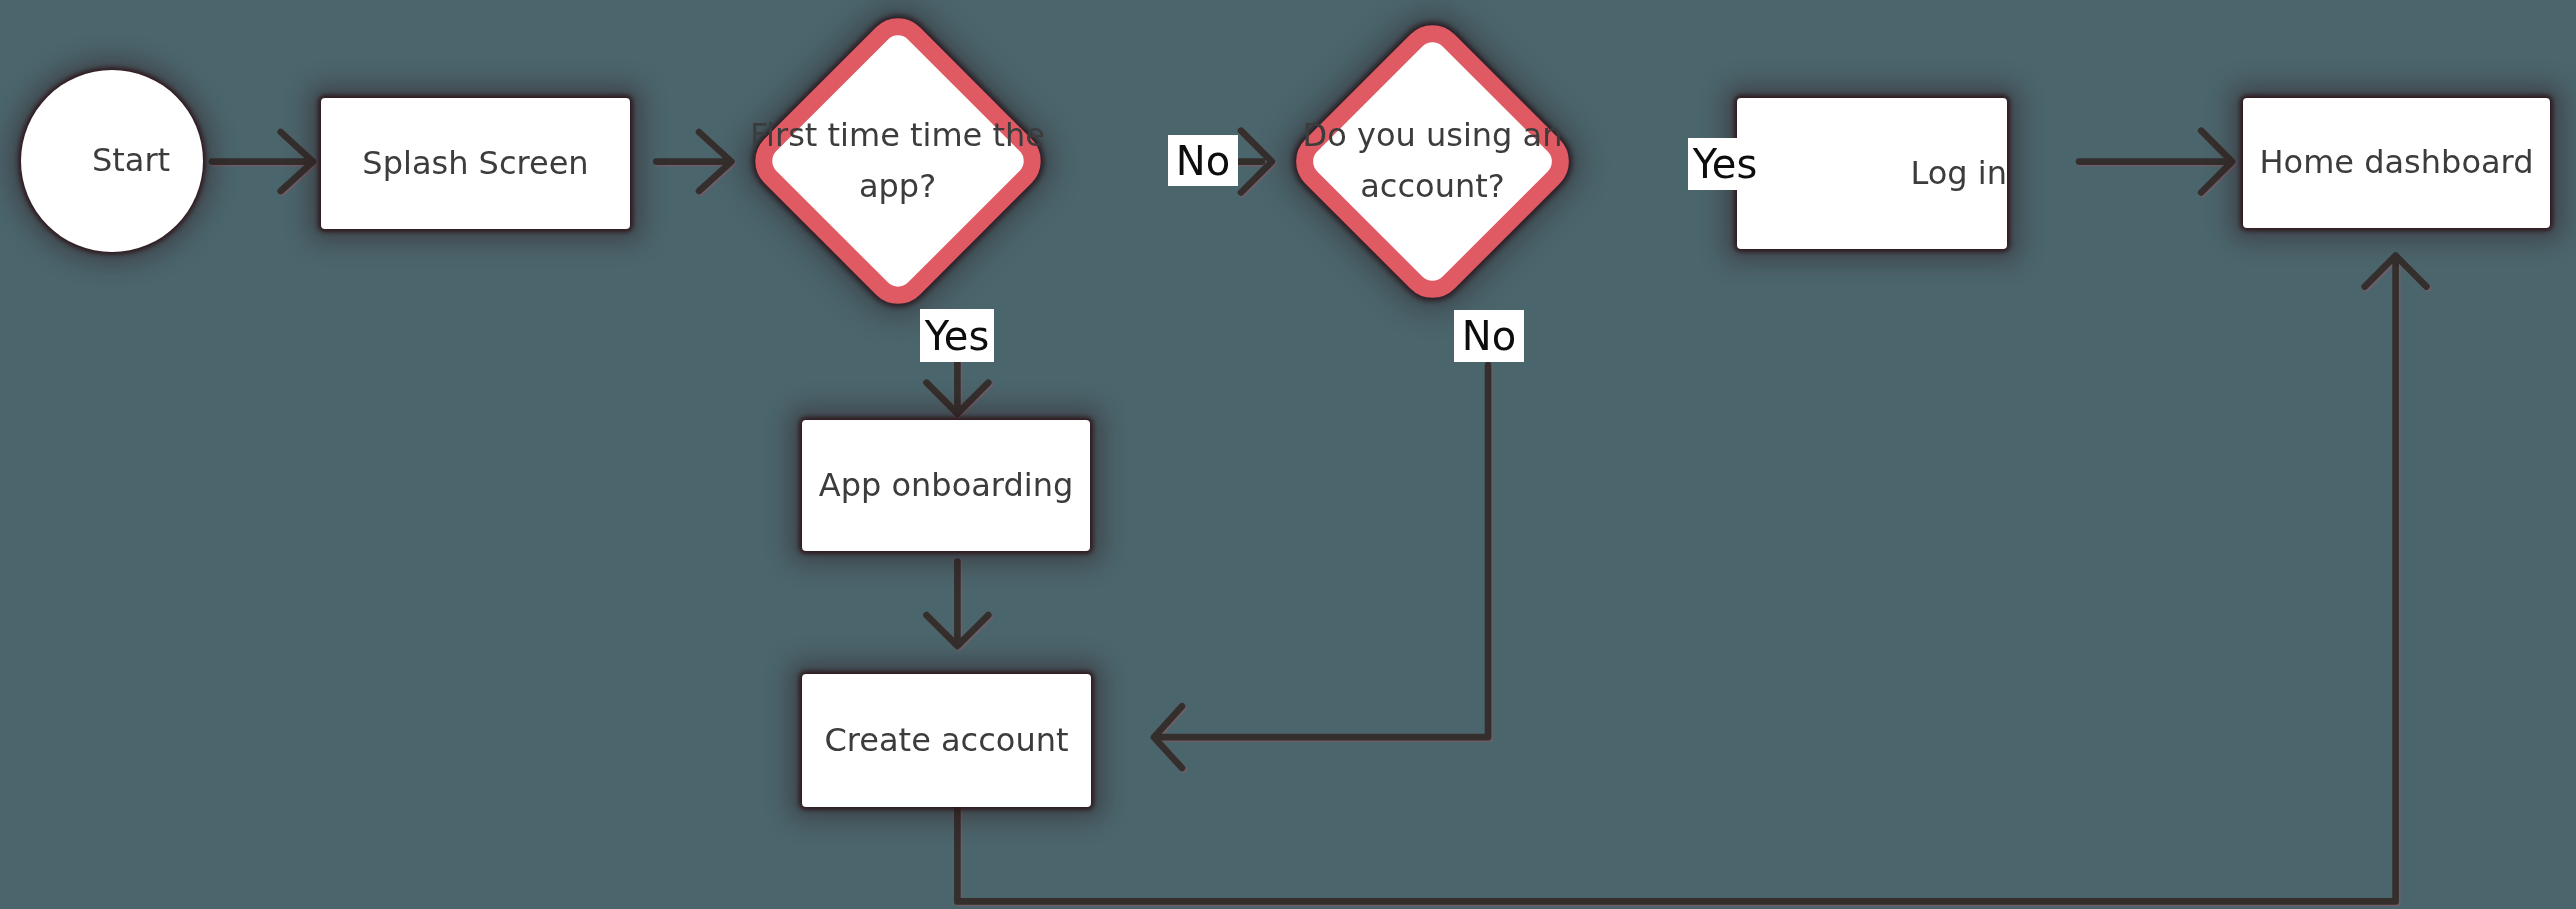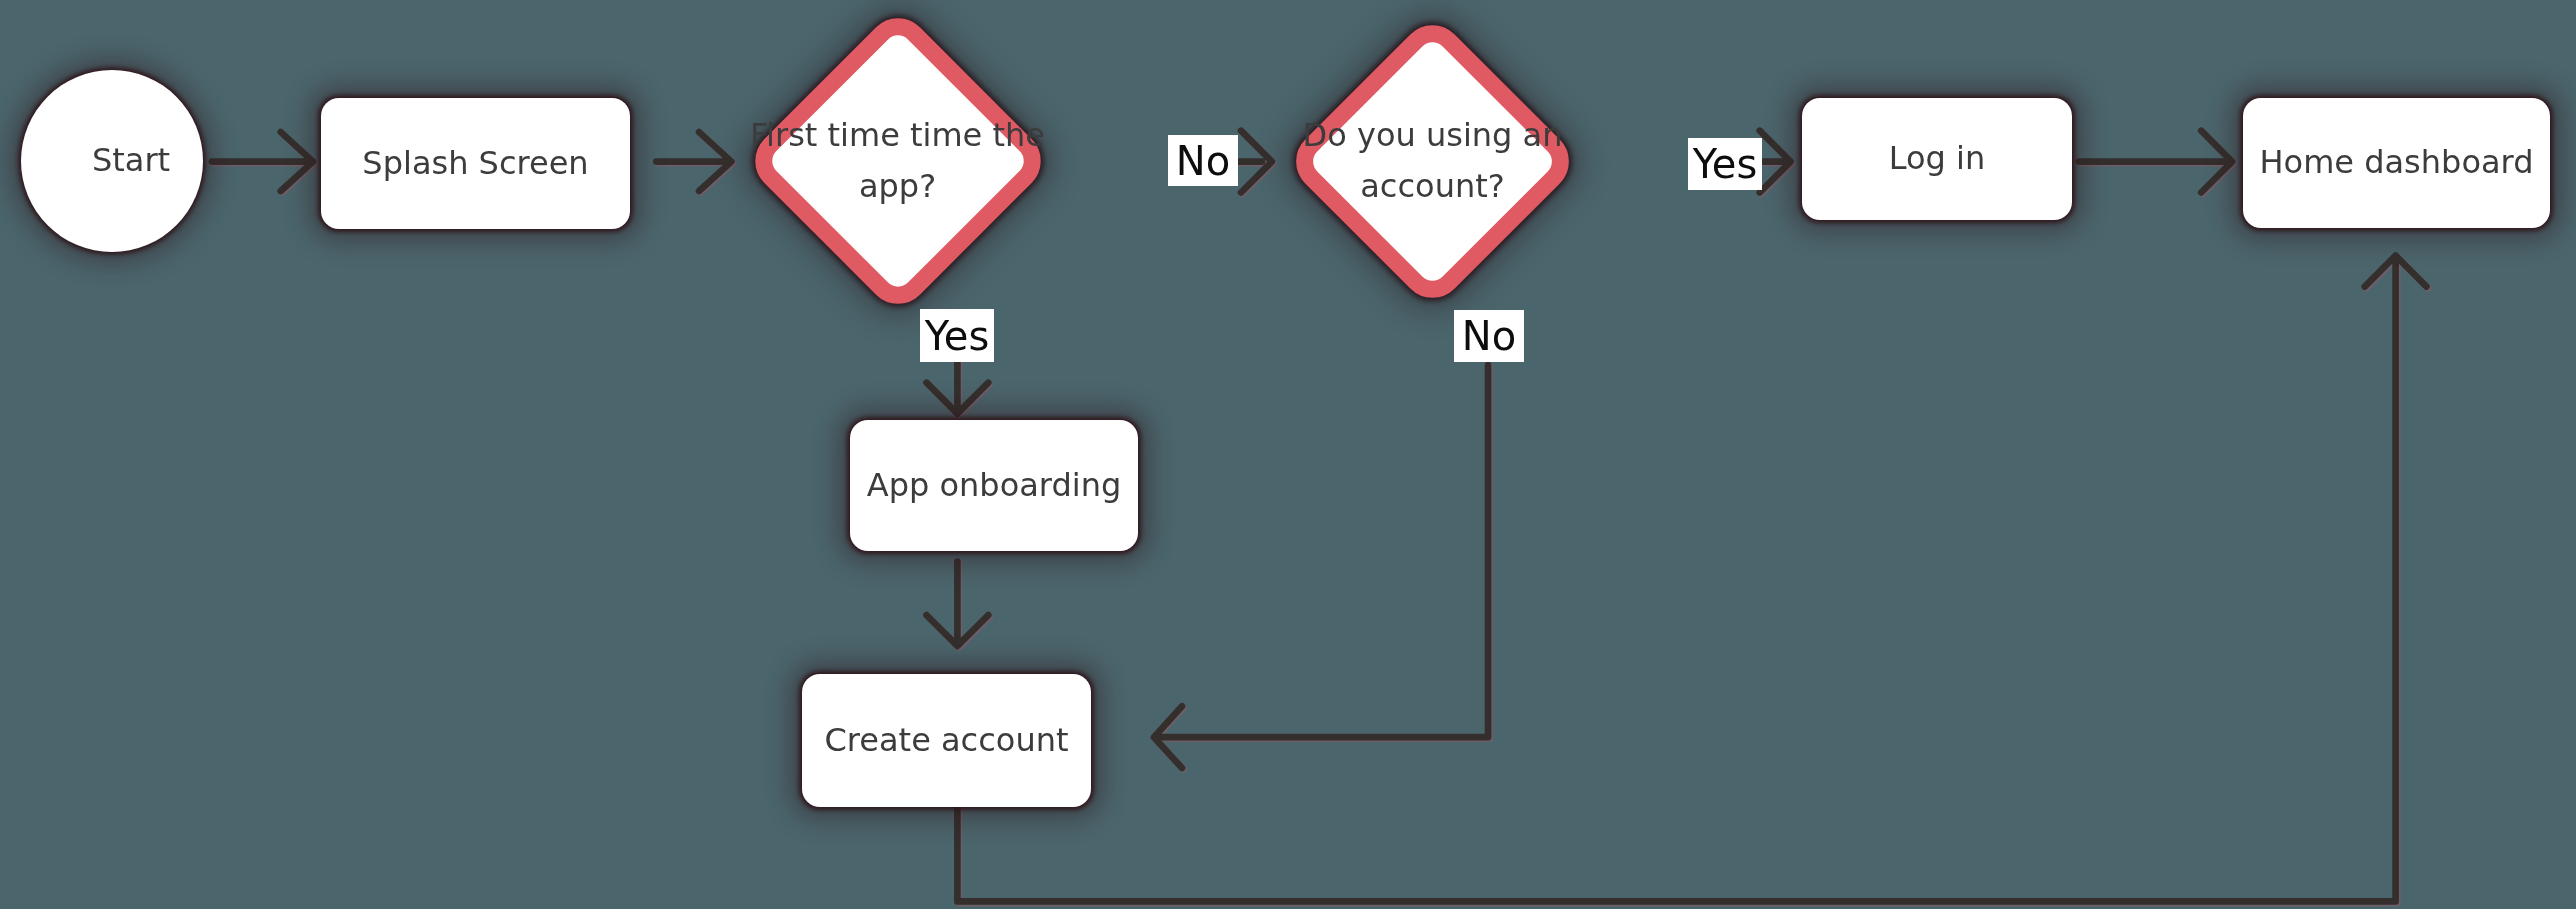--- a/index.html
+++ b/index.html
@@ -30,21 +30,21 @@
     stroke-linejoin:round;
     filter:drop-shadow(2px 2px 0 rgba(224,74,92,0.28));
   }
   .node{
     position:absolute;
     background:var(--node-fill);
     display:flex;align-items:center;justify-content:center;
     text-align:center;
   }
   .process{
-    border-radius:18px;
+    border-radius:4px;
     box-shadow:0 0 4.2px 2.8px rgba(46,22,27,0.92), 0 0 25px 11.2px rgba(46,22,27,0.42);
   }
   .terminator{
     border-radius:50%;
     box-shadow:0 0 4.2px 2.8px rgba(46,22,27,0.92), 0 0 25px 11.2px rgba(46,22,27,0.42);
   }
   .diamond{
     position:absolute;
     background:var(--node-fill);
     border:17px solid var(--red);
@@ -97,29 +97,29 @@
   </div>
 
   <div class="diamond" style="left:788px;top:51px;width:220px;height:220px;"></div>
   <div class="node-label" style="left:722px;top:84px;width:351px;height:154px;">First time time the
 app?</div>
 
   <div class="diamond" style="left:1327px;top:56px;width:211px;height:211px;"></div>
   <div class="node-label" style="left:1257px;top:84px;width:351px;height:154px;">Do you using an
 account?</div>
 
-  <div class="node process" style="left:1802px;top:98px;width:270px;height:122px;">
+  <div class="node process" style="left:1737px;top:98px;width:270px;height:151px;justify-content:flex-end;">
     <span class="node-label" style="position:static;">Log in</span>
   </div>
 
   <div class="node process" style="left:2243px;top:98px;width:307px;height:130px;">
     <span class="node-label" style="position:static;">Home dashboard</span>
   </div>
 
-  <div class="node process" style="left:802px;top:420px;width:288px;height:131px;margin-left:48px;">
+  <div class="node process" style="left:802px;top:420px;width:288px;height:131px;">
     <span class="node-label" style="position:static;">App onboarding</span>
   </div>
 
   <div class="node process" style="left:802px;top:663px;width:289px;height:133px;margin-top:11px;">
     <span class="node-label" style="position:static;">Create account</span>
   </div>
 
   <div class="edge-label" style="left:1168px;top:135px;width:70px;height:51px;">No</div>
 
   <div class="edge-label" style="left:1688px;top:138px;width:74px;height:52px;">Yes</div>

